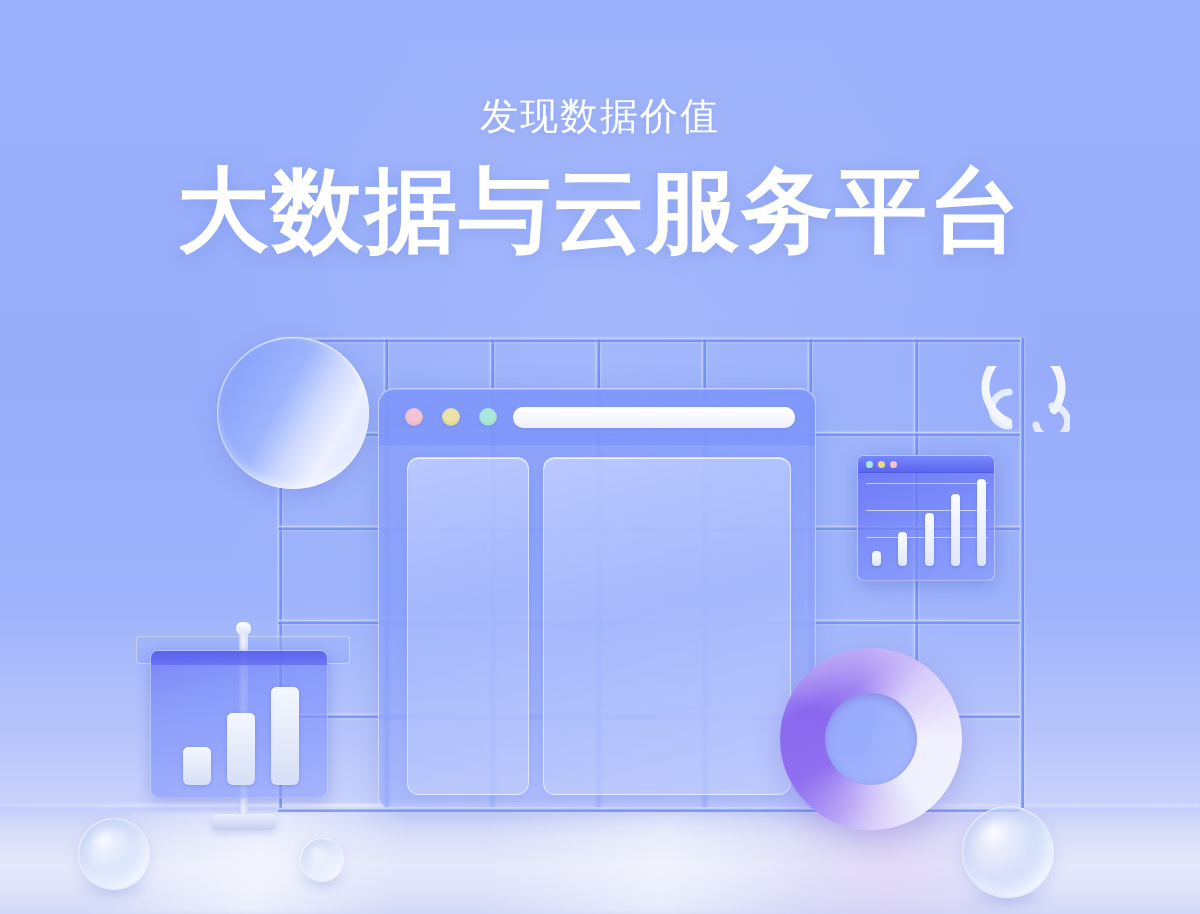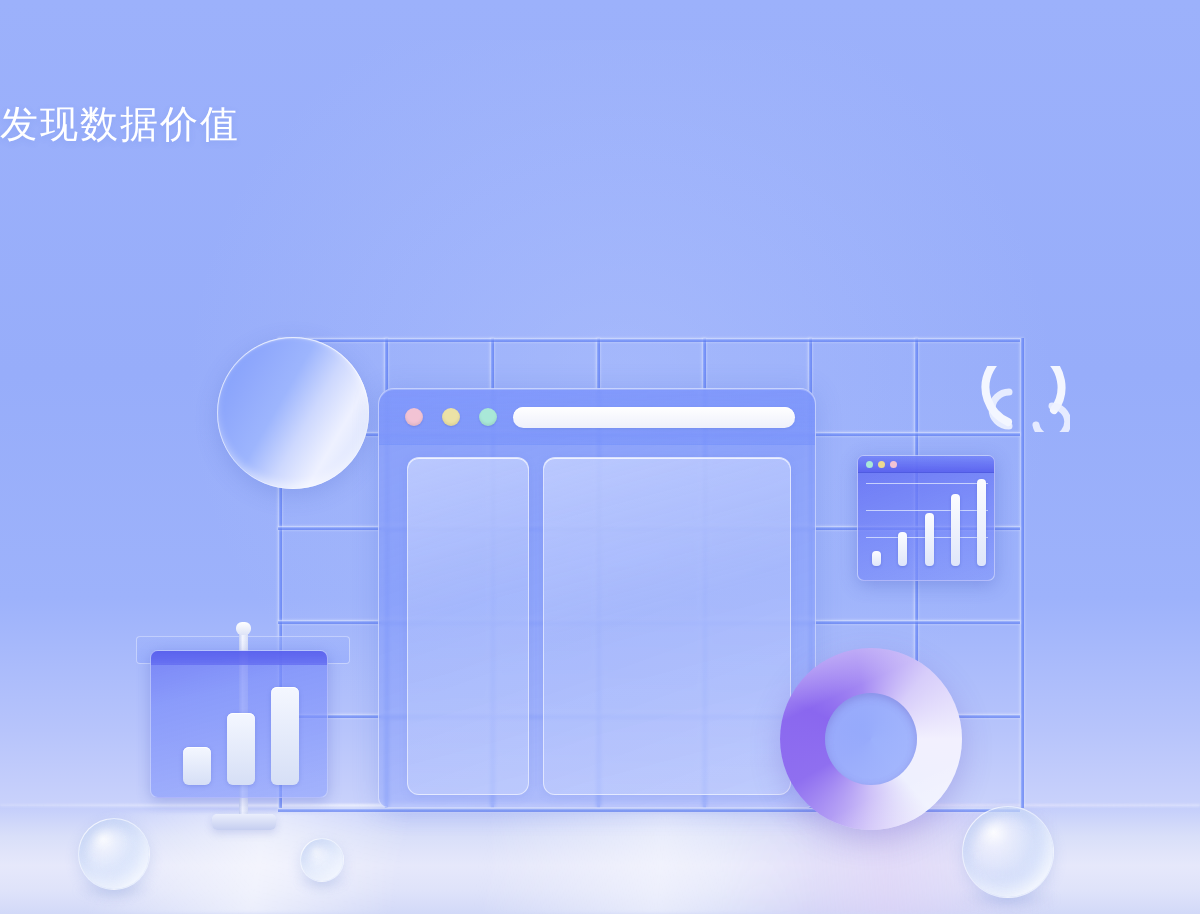--- a/index.html
+++ b/index.html
@@ -191,21 +191,21 @@
   .sphere.s1 { left:78px;  top:818px; width:72px; height:72px; }
   .sphere.s2 { left:300px; top:838px; width:44px; height:44px; }
   .sphere.s3 { left:962px; top:806px; width:92px; height:92px; }
   .sphere-shadow { position:absolute; border-radius:50%; filter:blur(5px);
                    background:radial-gradient(ellipse,rgba(140,160,220,.3),rgba(140,160,220,0) 70%); }
   .sphere-shadow.h1 { left:74px; top:882px; width:82px; height:16px; }
   .sphere-shadow.h2 { left:296px; top:876px; width:52px; height:11px; }
   .sphere-shadow.h3 { left:956px; top:890px; width:104px; height:18px; }
 
   
-  .headline { position:absolute; left:0; top:8px; width:1200px; z-index:30; }
+  .headline { position:absolute; left:0; top:0; width:1200px; text-align:center; z-index:30; }
   .eyebrow {
     margin-top:96px; font-size:38px; line-height:1.1; color:#ffffff; font-weight:400;
     letter-spacing:2px; text-shadow:0 2px 6px rgba(80,110,210,.18);
   }
   .title {
     margin-top:24px; font-size:92px; line-height:1.05; color:#ffffff; font-weight:bold;
     letter-spacing:2px; text-shadow:0 4px 16px rgba(70,100,210,.22);
   }
   .subtitle {
     margin-top:14px; font-size:28px; line-height:1.2; color:#ffffff; font-weight:400;
@@ -297,15 +297,16 @@
 
   <div class="sphere-shadow h1"></div>
   <div class="sphere-shadow h2"></div>
   <div class="sphere-shadow h3"></div>
   <div class="sphere s1"></div>
   <div class="sphere s2"></div>
   <div class="sphere s3"></div>
 
   <div class="headline">
     <div class="eyebrow">发现数据价值</div>
+    <div class="title">大数据与云服务平台</div>
   </div>
 
 </div>
 
 </body></html>

